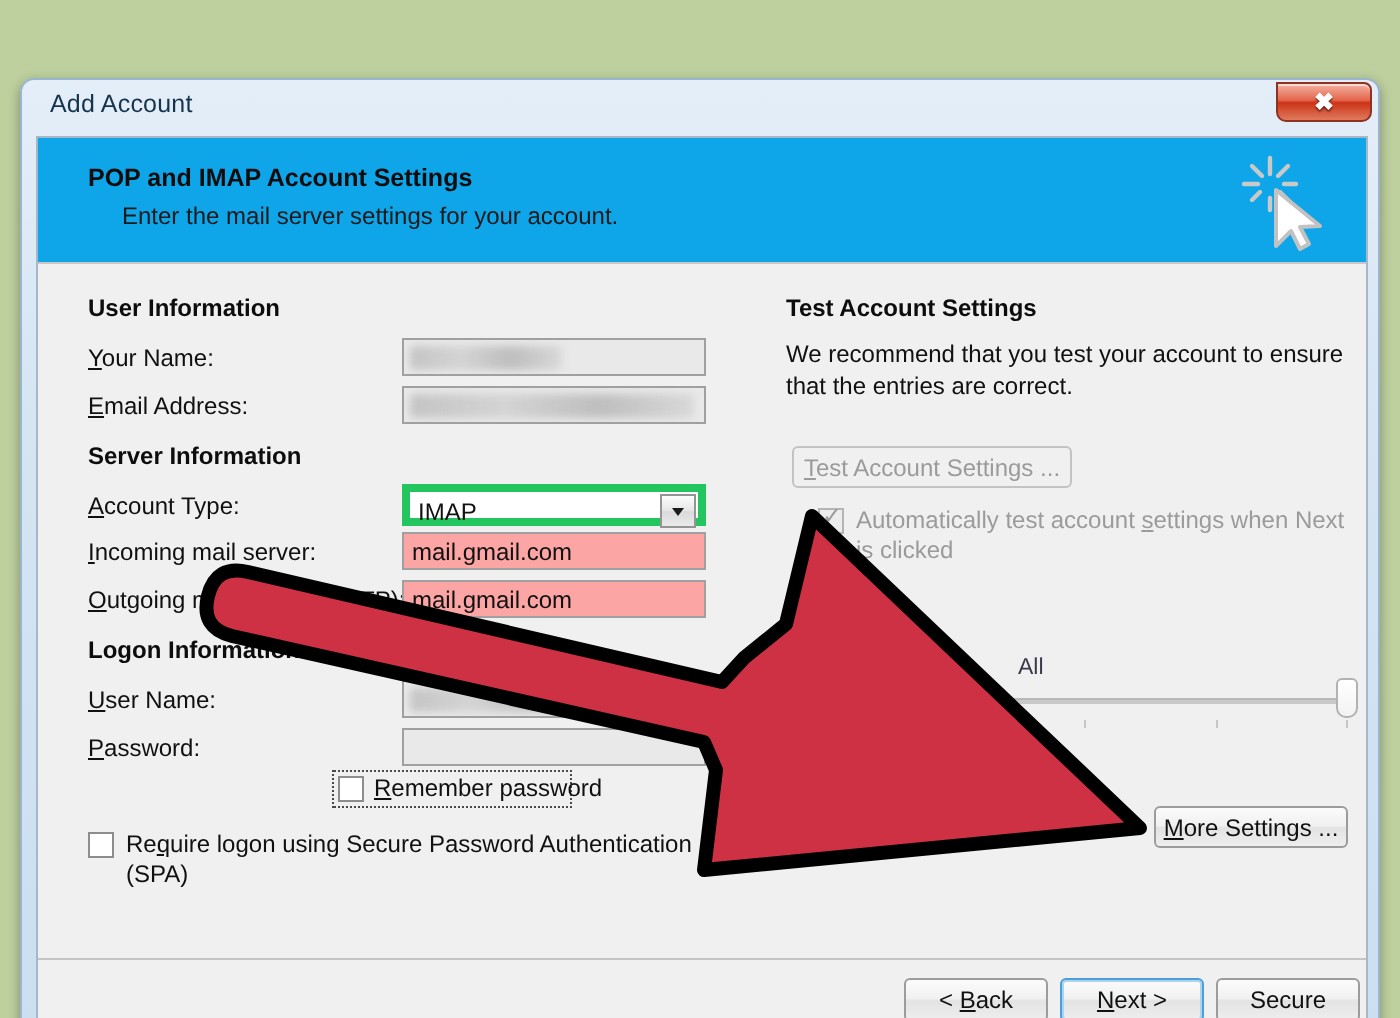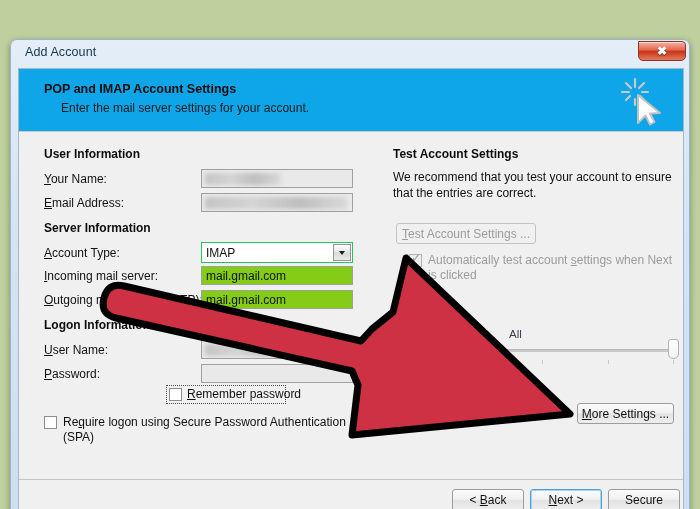--- a/index.html
+++ b/index.html
@@ -142,21 +142,21 @@
     position: absolute;
     font-size: 12px;
     color: #111;
     white-space: nowrap;
   }
   .ul { text-decoration: underline; }
 
   .textbox {
     position: absolute;
     height: 19px;
-    background: #84cc16;
+    background: #fca5a5;
     border: 1px solid #a0a0a0;
     box-sizing: border-box;
     font-size: 12px;
     color: #111;
     padding: 1px 4px 0 4px;
     line-height: 17px;
     white-space: nowrap;
     overflow: hidden;
   }
   .textbox.redacted {
@@ -170,21 +170,21 @@
     height: 12px;
     border-radius: 2px;
     background: linear-gradient(90deg, rgba(190,190,190,.85), rgba(205,205,205,.75), rgba(185,185,185,.9), rgba(210,210,210,.7));
     filter: blur(2.2px);
   }
 
   .combo {
     position: absolute;
     height: 21px;
     background: #ffffff;
-    border: 1px solid #22c55e;
+    border: 4px solid #22c55e;
     box-sizing: border-box;
     font-size: 12px;
     color: #111;
     padding: 2px 4px 0 4px;
     line-height: 17px;
     cursor: pointer;
   }
   .combo-arrow {
     position: absolute;
     right: 1px;

